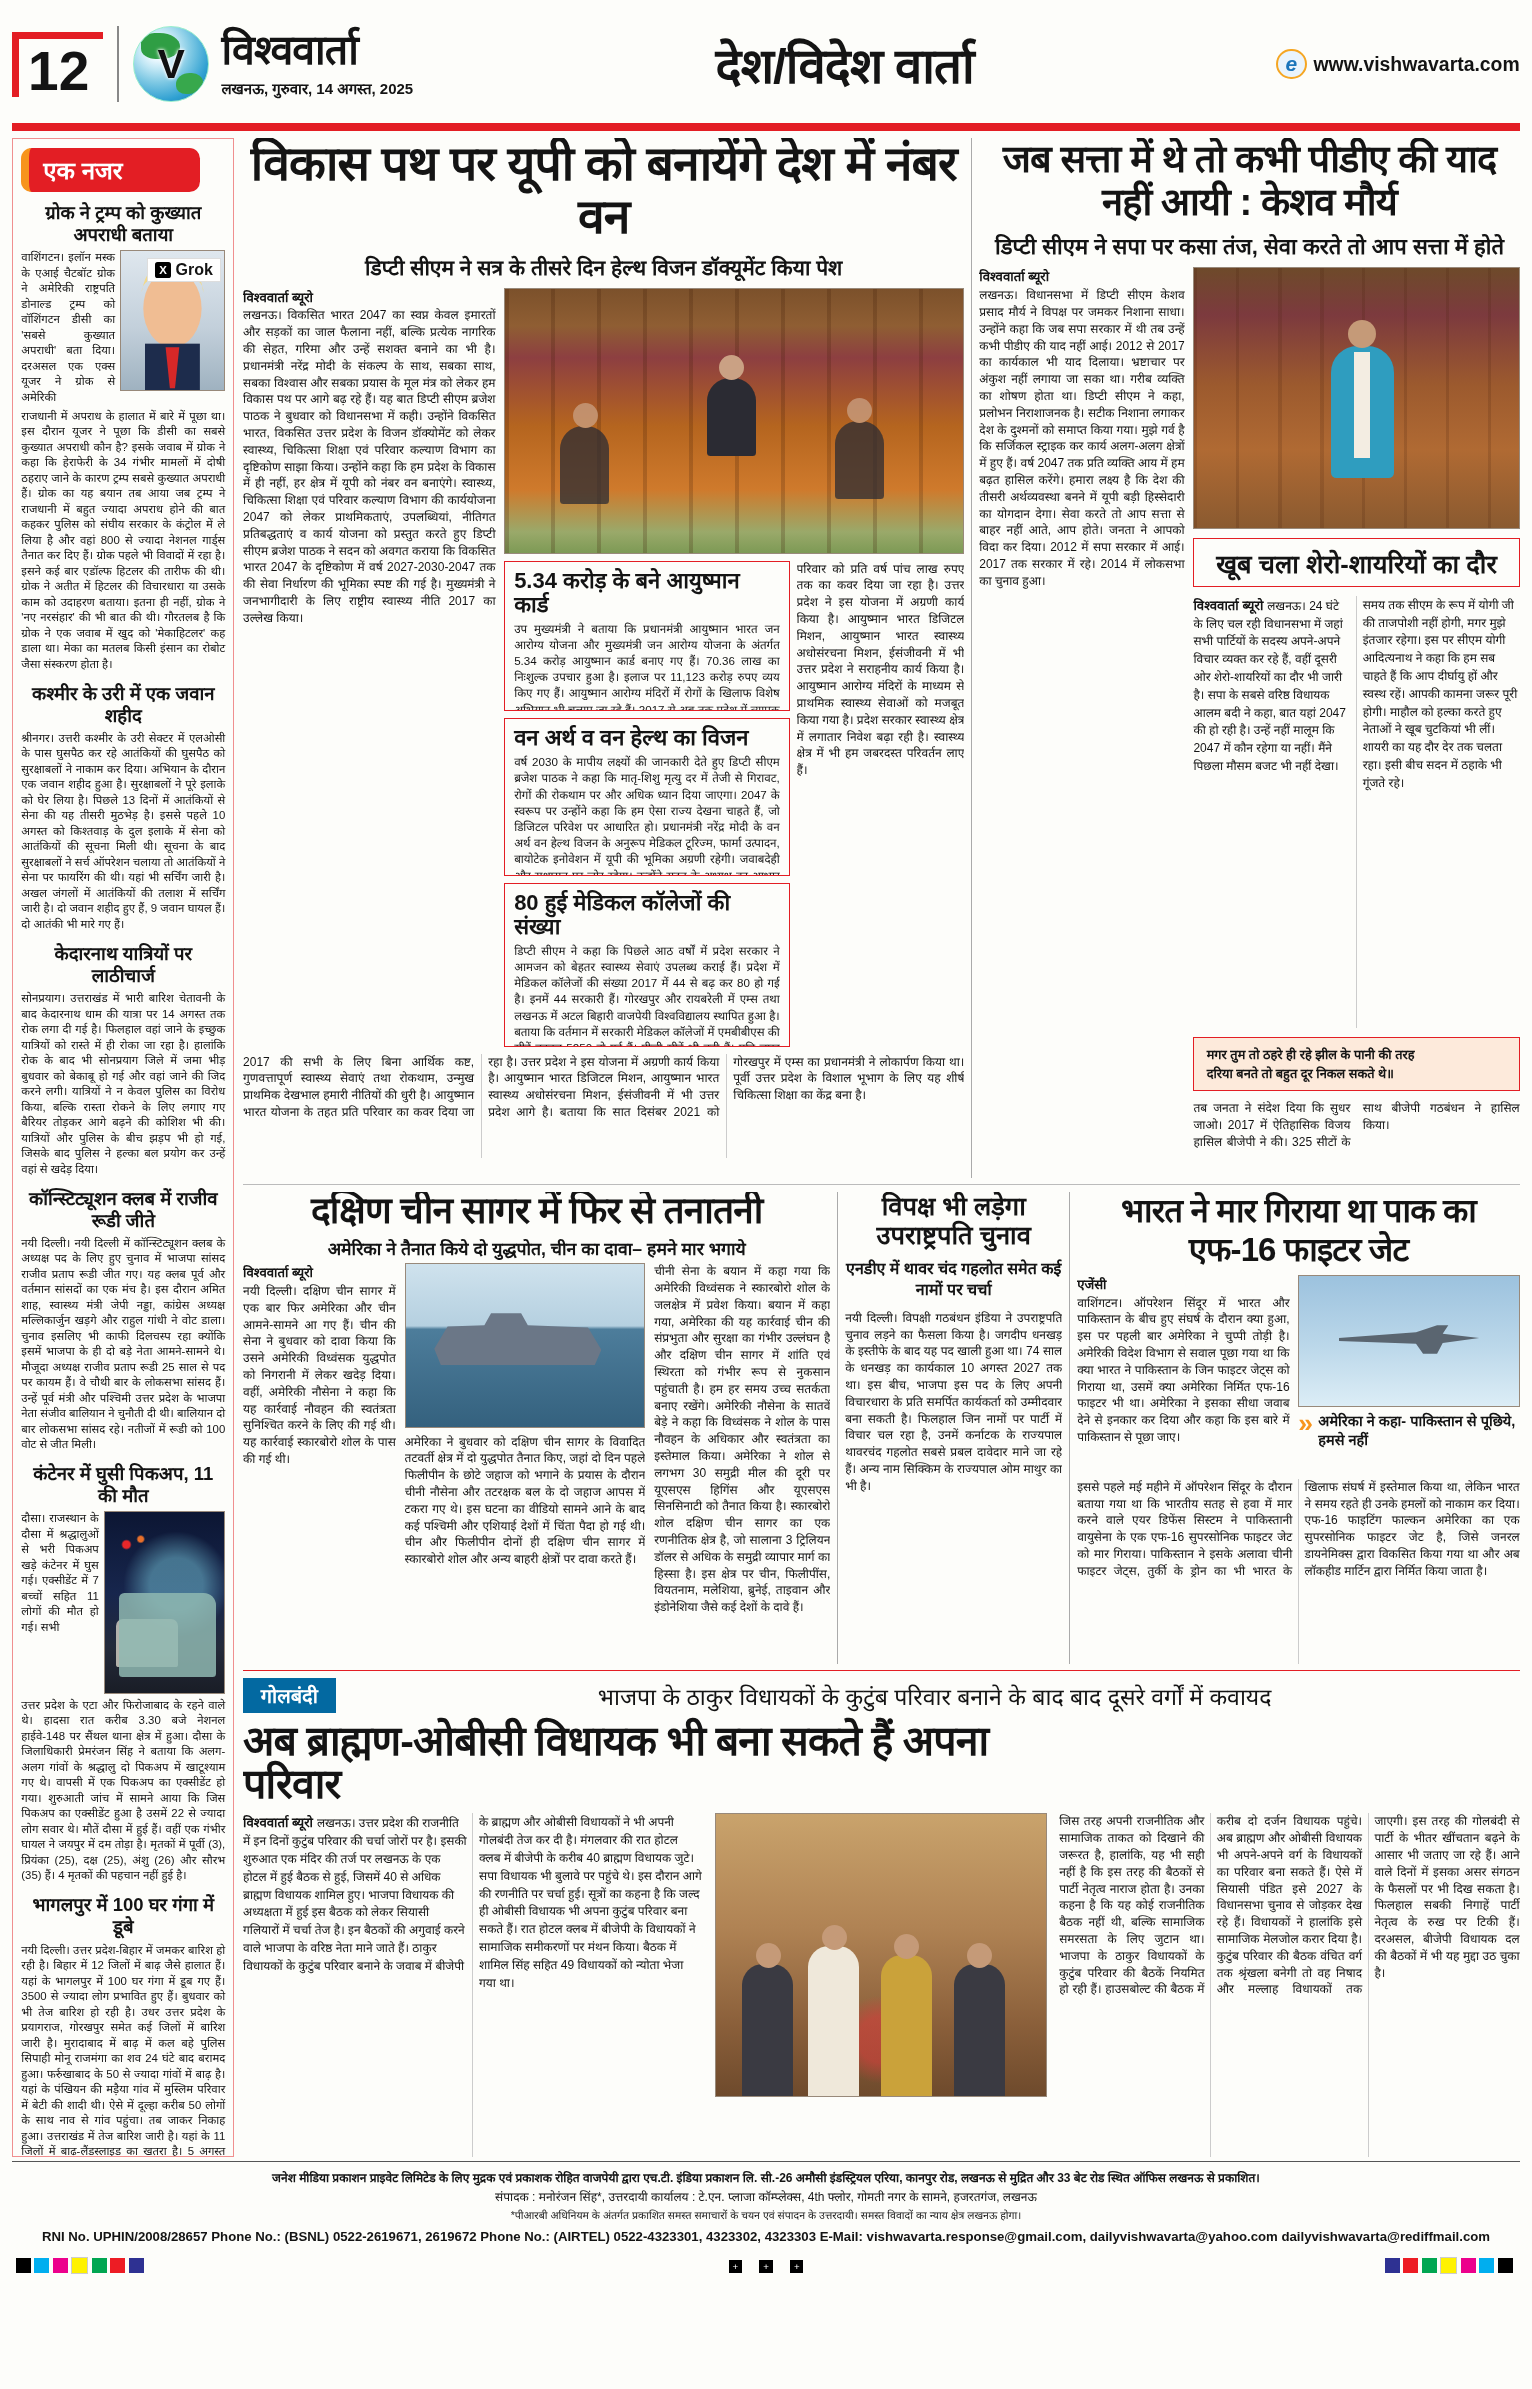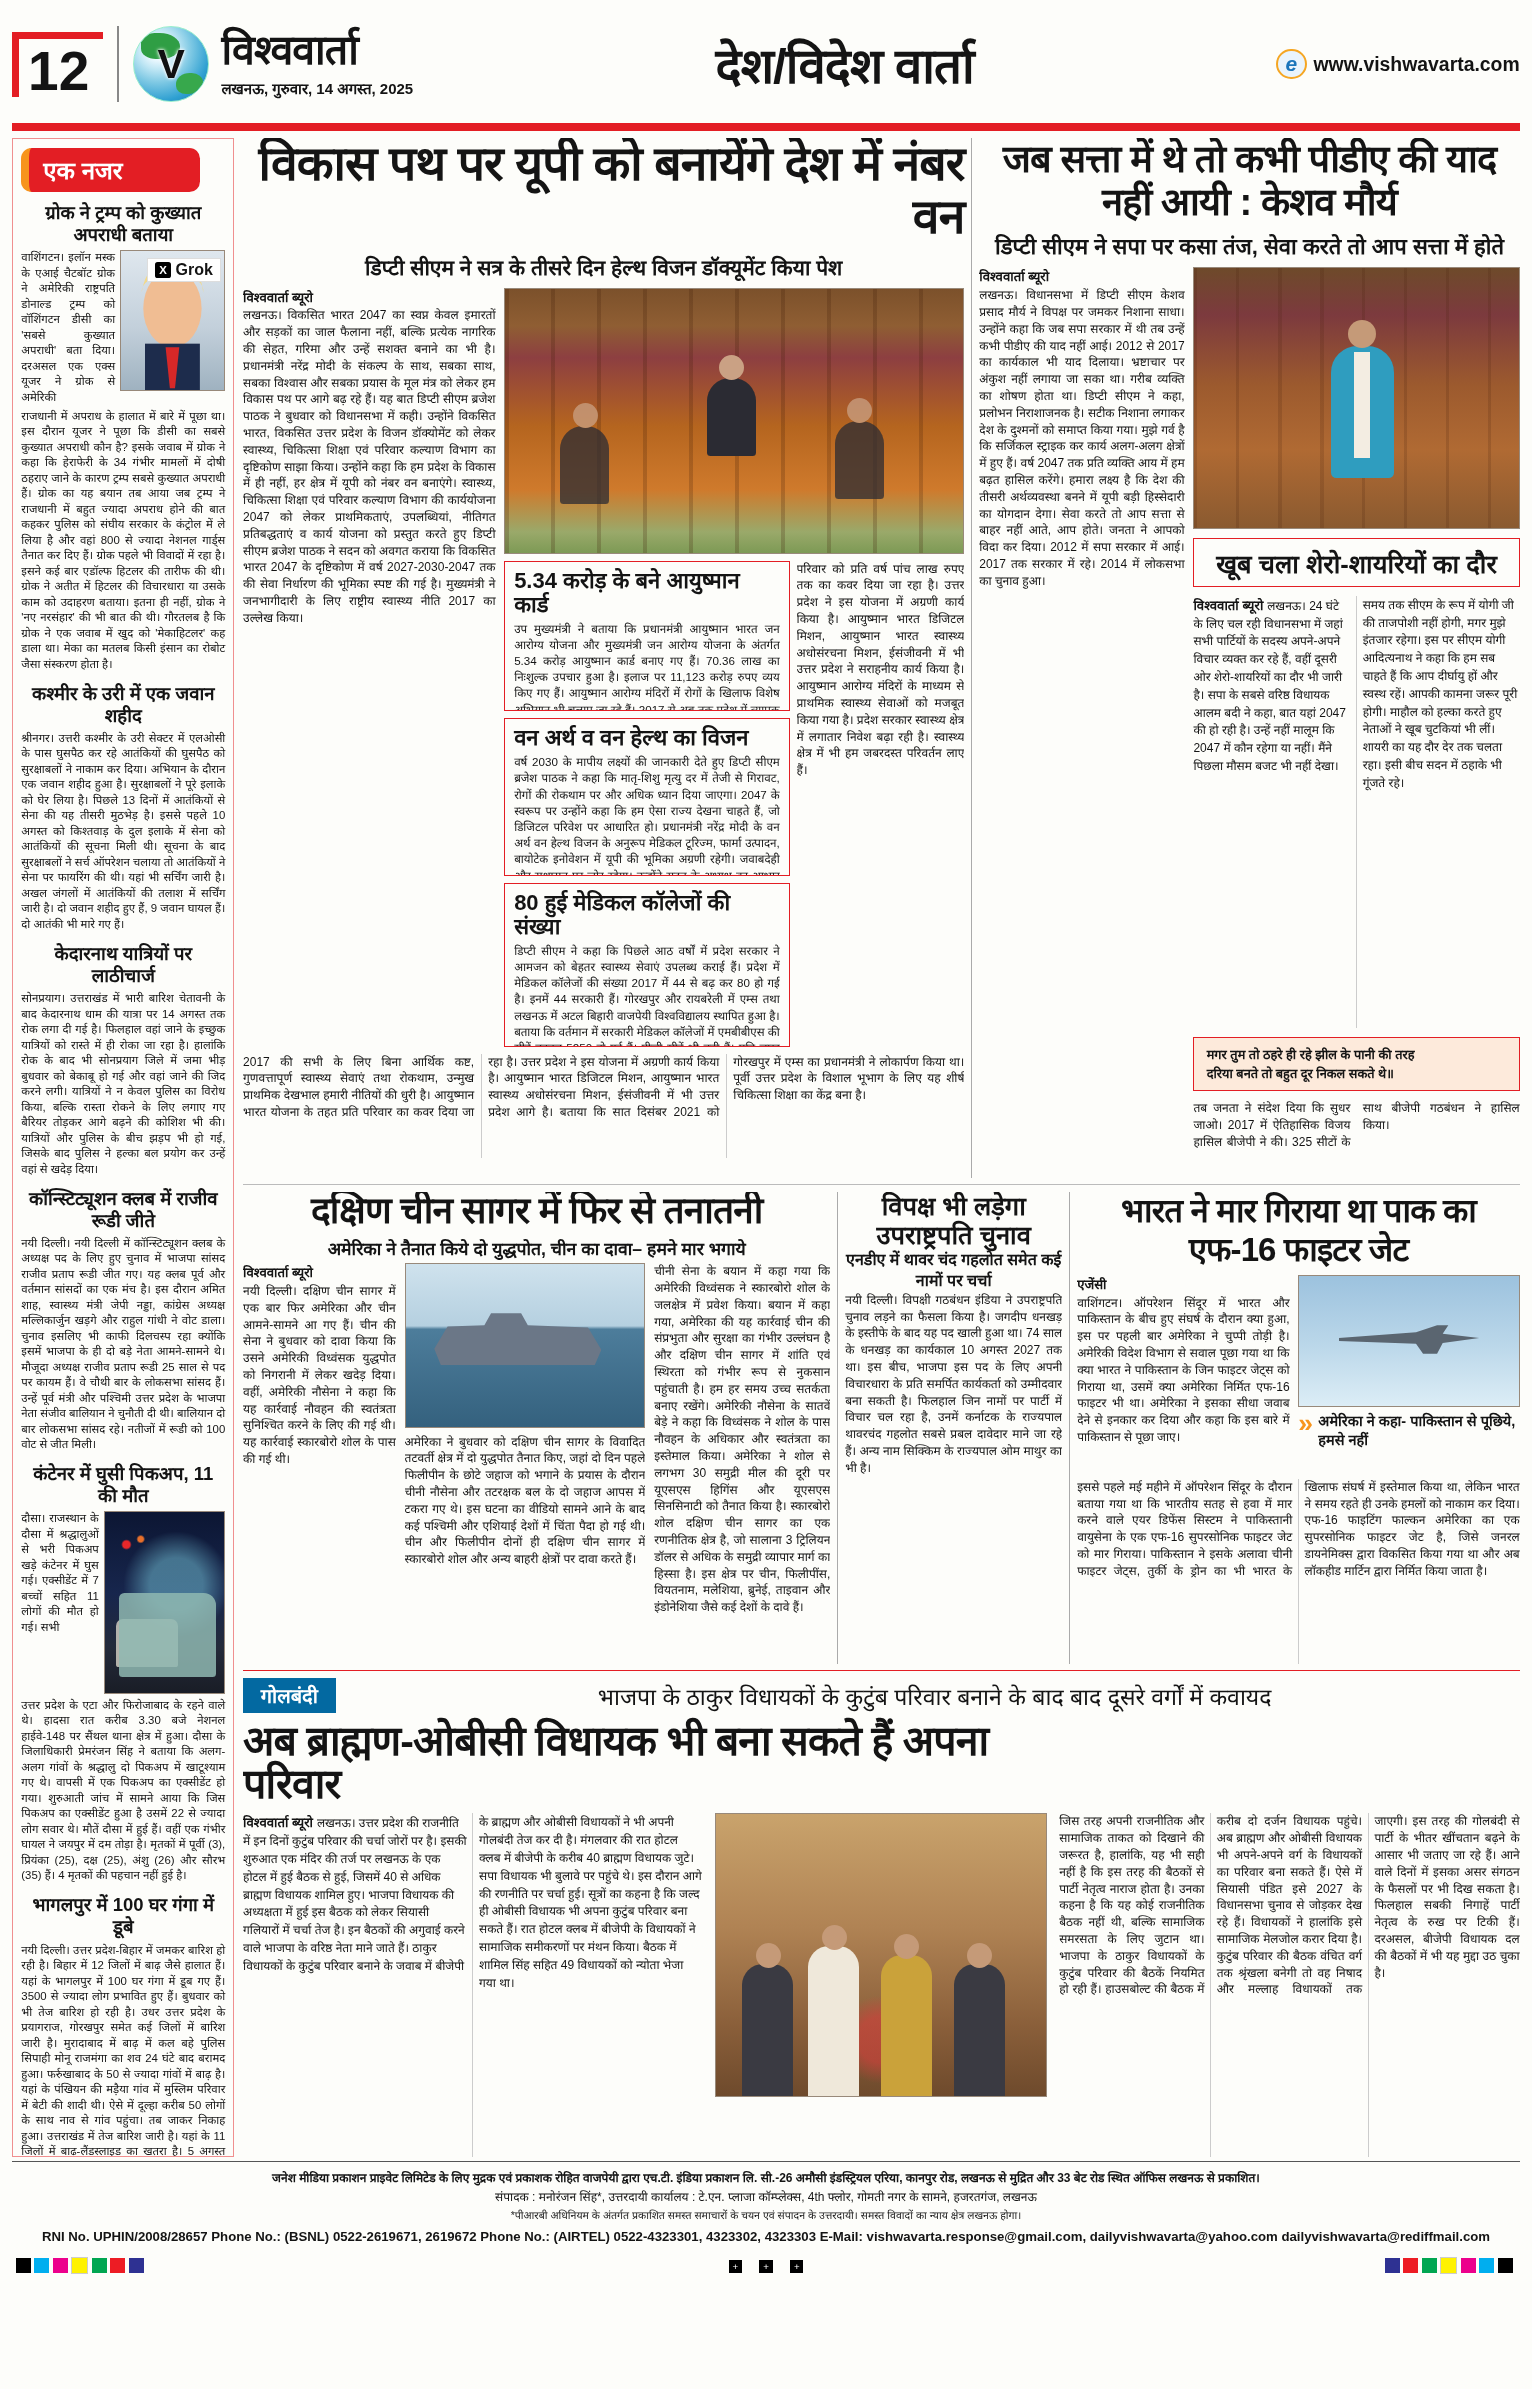--- a/index.html
+++ b/index.html
@@ -53,21 +53,21 @@
   .crash-ph{flex:1;height:181px;background:
         radial-gradient(circle at 18% 18%,rgba(255,40,40,.9) 0 3.5px,transparent 5.3px),
         radial-gradient(circle at 30% 15%,rgba(255,120,40,.9) 0 2.6px,transparent 4.4px),
         radial-gradient(circle at 60% 40%,rgba(120,200,220,.5) 0 26.4px,transparent 53px),
         linear-gradient(180deg,#0c1633 0%,#17264d 45%,#242a3a 75%,#191d26 100%)}
   .truck{position:absolute;bottom:16px;right:8.8px;width:97px;height:84px;background:#8fb9b2;border-radius:5.3px 12.3px 3.5px 3.5px;opacity:.85}
   .jeep{position:absolute;bottom:26.4px;left:10.6px;width:62px;height:48px;background:#d8d4c8;border-radius:7px 7px 2.6px 2.6px;opacity:.8}
   
   .topband{display:flex;height:1045px;overflow:hidden}
   .lead{width:56.5%;flex:none;display:flex;flex-direction:column}
-  .h1{font-size:48px;font-weight:700;text-align:right;line-height:1.1;letter-spacing:-0.9px}
+  .h1{font-size:48px;font-weight:700;text-align:center;line-height:1.1;letter-spacing:-0.9px}
   .sub1{font-size:21px;font-weight:700;text-align:center;margin:8.8px 0 7px}
   .lead-row{display:flex;gap:8.8px;height:759px;overflow:hidden}
   .lead-c1{width:35%;overflow:hidden}
   .lead-right{flex:1;display:flex;flex-direction:column;gap:7px;overflow:hidden}
   .assembly{height:264px;background:
         repeating-linear-gradient(90deg,rgba(60,25,5,.22) 0 4.4px,transparent 4.4px 46px),
         linear-gradient(180deg,#7c512b 0%,#8f5e33 14%,#8d3f41 26%,#b5651f 52%,#cf7a2c 76%,#9aa96a 92%,#7d9a55 100%)}
   .fig{position:absolute;width:49px;height:78px;background:#2b2b33;border-radius:23px 23px 3.5px 3.5px}
   .fig:after{content:"";position:absolute;top:-23px;left:12.3px;width:25px;height:25px;border-radius:50%;background:#caa184}
   .lead-right-row{display:flex;gap:7px;flex:1;overflow:hidden}
@@ -100,21 +100,21 @@
   .h3{font-size:37px;font-weight:700;text-align:center;letter-spacing:-0.9px;line-height:1.05}
   .scs-sub{font-size:17.6px;font-weight:700;text-align:center;margin:5.3px 0 3.5px}
   .scs-row{display:flex;gap:8.8px;flex:1;overflow:hidden}
   .scs-c{width:26%;overflow:hidden}
   .scs-mid{flex:1;display:flex;flex-direction:column;gap:5.3px;overflow:hidden}
   .ship{height:163px;background:linear-gradient(180deg,#cfe2ed 0%,#b5d0e0 38%,#4d7d9b 40%,#34617e 100%)}
   .hull{position:absolute;left:12%;top:28%;width:70%;height:34%;background:#6b7787;
         clip-path:polygon(0 70%,8% 30%,30% 28%,34% 6%,52% 6%,56% 28%,92% 32%,100% 72%,96% 100%,4% 100%)}
   .vp{width:17%;flex:none;display:flex;flex-direction:column;overflow:hidden}
   .h4{font-size:25.5px;font-weight:700;text-align:center;line-height:1.15}
-  .vp-sub{font-size:16px;font-weight:700;text-align:center;margin:0 0;line-height:1.3}
+  .vp-sub{font-size:16px;font-weight:700;text-align:center;margin:9px 0;line-height:1.3}
   .f16{flex:1;display:flex;flex-direction:column;overflow:hidden}
   .h5{font-size:33px;font-weight:700;text-align:center;line-height:1.18;letter-spacing:-0.9px}
   .f16-mid{display:flex;gap:8.8px;margin-top:5.3px;height:204px;overflow:hidden}
   .f16-c1{width:48%;overflow:hidden}
   .f16-stack{flex:1;display:flex;flex-direction:column;gap:5.3px}
   .jet{height:130px;background:linear-gradient(180deg,#9cc2de 0%,#bcd8ea 55%,#dcedf6 100%)}
   .jetbody{position:absolute;left:18%;top:38%;width:64%;height:22%;background:#5a6570;
         clip-path:polygon(0 45%,55% 25%,70% 0,78% 0,74% 30%,100% 45%,74% 62%,70% 100%,60% 100%,55% 65%,0 55%)}
   .pullq{display:flex;gap:5.3px;align-items:flex-start;font-size:14.5px;font-weight:700;line-height:1.3}
   .chev{color:#f7941d;font-size:26.4px;font-weight:700;line-height:.9}

